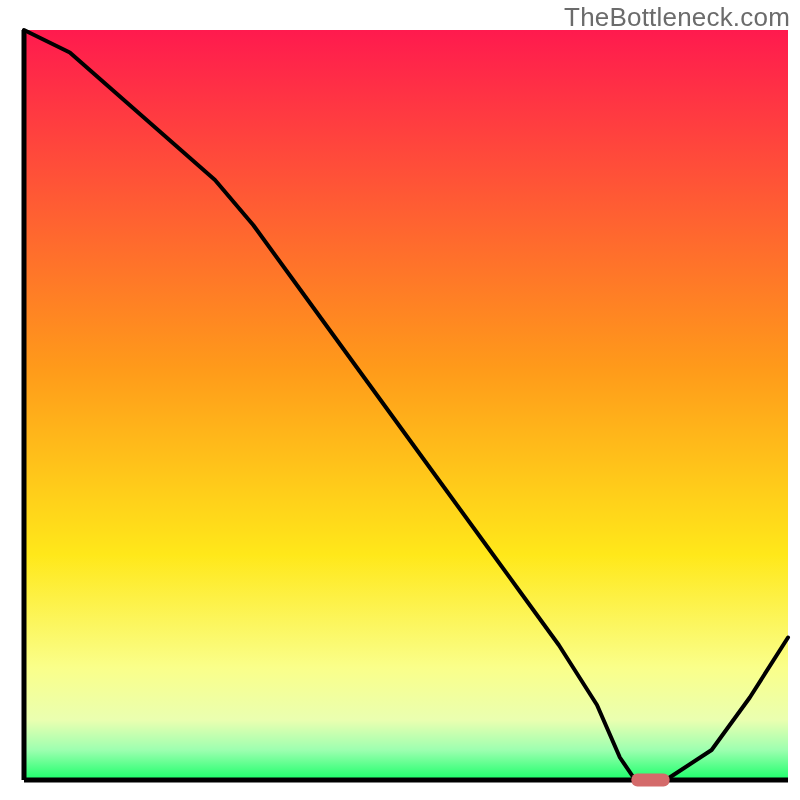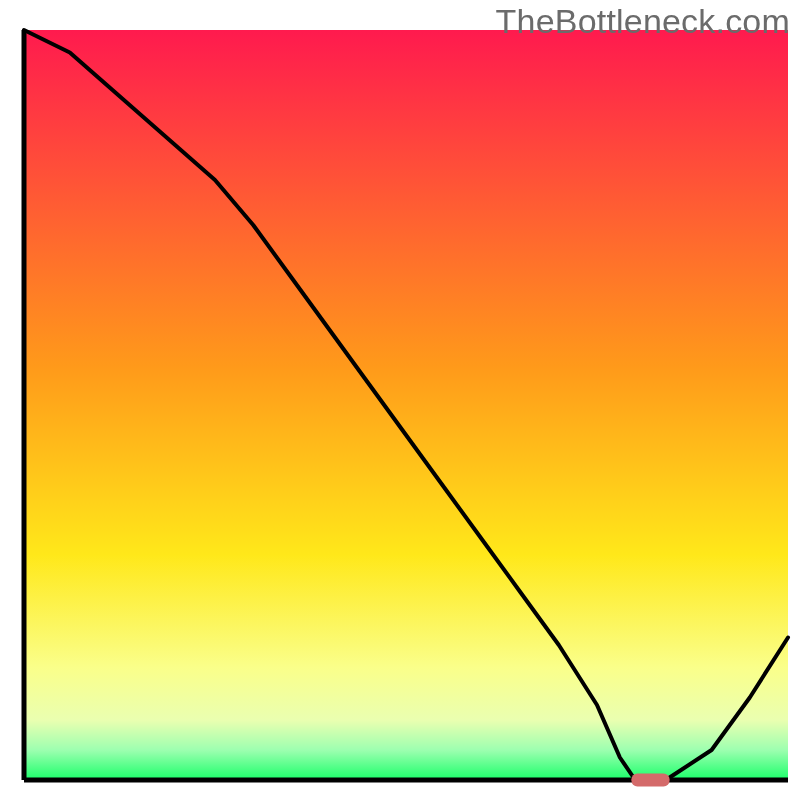--- a/index.html
+++ b/index.html
@@ -13,21 +13,21 @@
   }
   .frame {
     position: relative;
     width: 800px;
     height: 800px;
   }
   .watermark {
     position: absolute;
     top: 2px;
     right: 10px;
-    font-size: 34px;
+    font-size: 26px;
     font-weight: 500;
     color: #6b6b6b;
     letter-spacing: 0.2px;
     z-index: 10;
   }
   svg.chart {
     position: absolute;
     top: 0;
     left: 0;
   }

